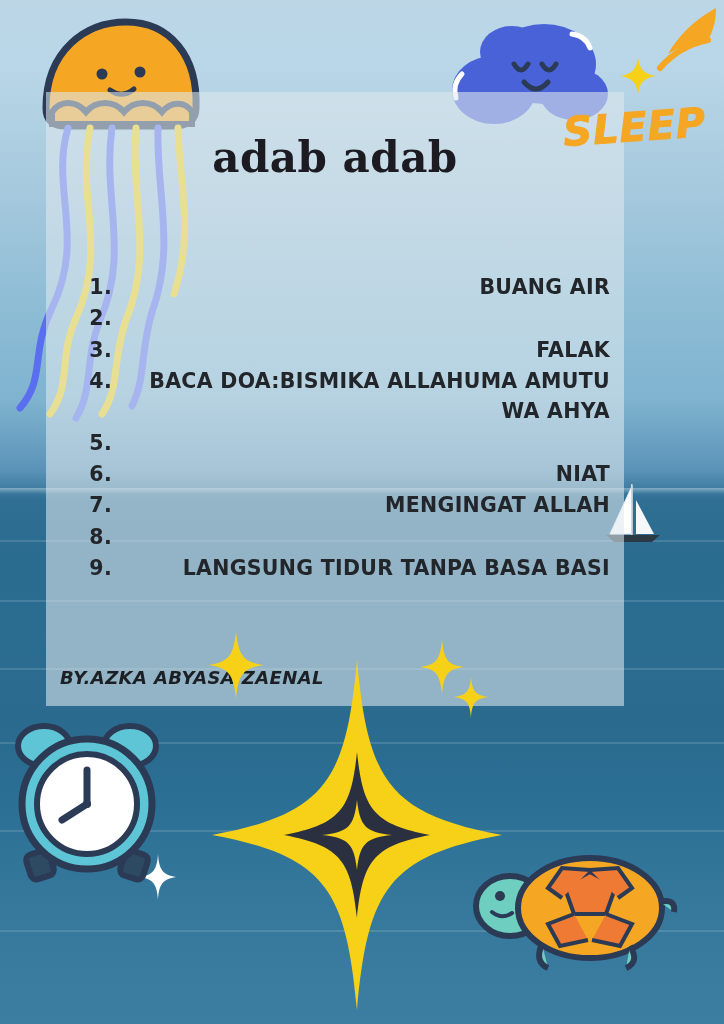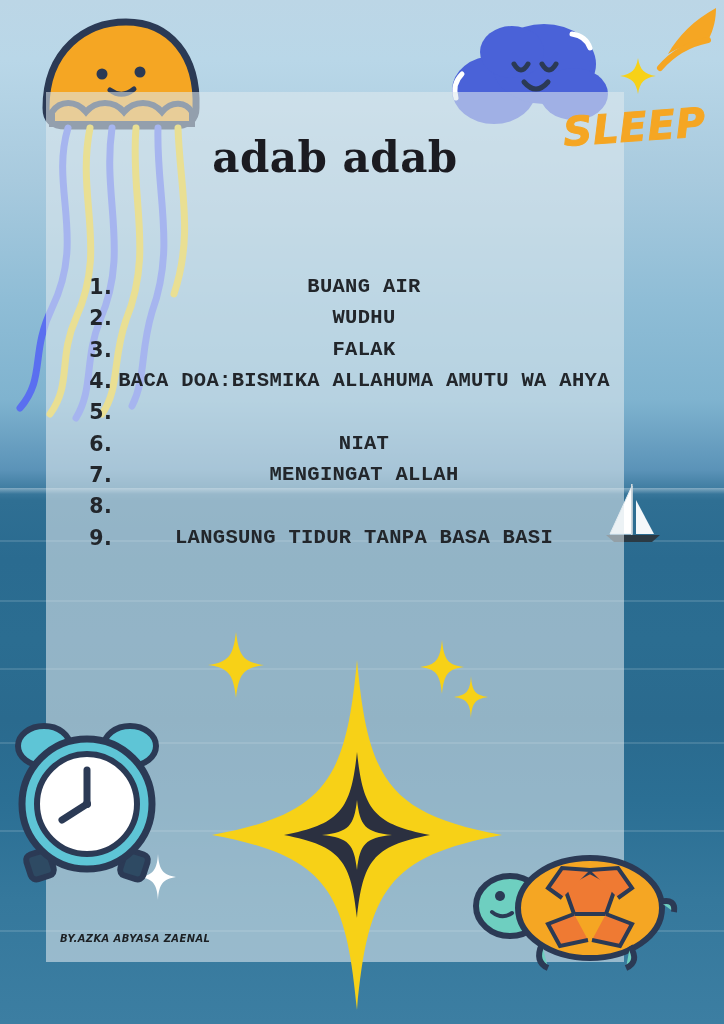--- a/index.html
+++ b/index.html
@@ -28,21 +28,21 @@
   }
   .wave {
     position: absolute; left: 0; right: 0;
     height: 2px; background: rgba(255,255,255,.13);
   }
 
   
   .card {
     position: absolute;
     left: 46px; top: 92px;
-    width: 578px; height: 870px;
+    width: 578px; height: 614px;
     background: rgba(222,232,238,0.58);
   }
 
   .title {
     position: absolute; top: 40px; left: 0; width: 100%;
     text-align: center;
     font-family: "DejaVu Serif", serif;
     font-weight: bold;
     font-size: 42px;
     line-height: 1.22;
@@ -66,29 +66,28 @@
     margin-bottom: 1px;
   }
   .li-num {
     width: 58px;
     text-align: right;
     padding-right: 6px;
     flex: 0 0 58px;
   }
   .li-text {
     flex: 1 1 auto;
-    text-align: center;
-    font-family: Liberation Mono, monospace;
+    text-align: right;
   }
 
   .credit {
     position: absolute;
     left: 14px; bottom: 18px;
     font-family: "DejaVu Sans", sans-serif;
-    font-size: 10px;
+    font-size: 18px;
     font-style: italic;
     font-weight: 600;
     color: #1c2024;
     letter-spacing: .4px;
   }
 
   
   .sleep-word {
     position: absolute;
     right: 18px; top: 104px;
@@ -179,21 +178,20 @@
       <div>adab adab</div>
     </div>
 
     <div class="list">
       <div class="list-item">
         <span class="li-num">1.</span>
         <span class="li-text">BUANG AIR</span>
       </div>
       <div class="list-item">
         <span class="li-num">2.</span>
-        <span class="li-text">WUDHU</span>
       </div>
       <div class="list-item">
         <span class="li-num">3.</span>
         <span class="li-text">FALAK</span>
       </div>
       <div class="list-item">
         <span class="li-num">4.</span>
         <span class="li-text">BACA DOA:BISMIKA ALLAHUMA AMUTU WA AHYA</span>
       </div>
       <div class="list-item">

